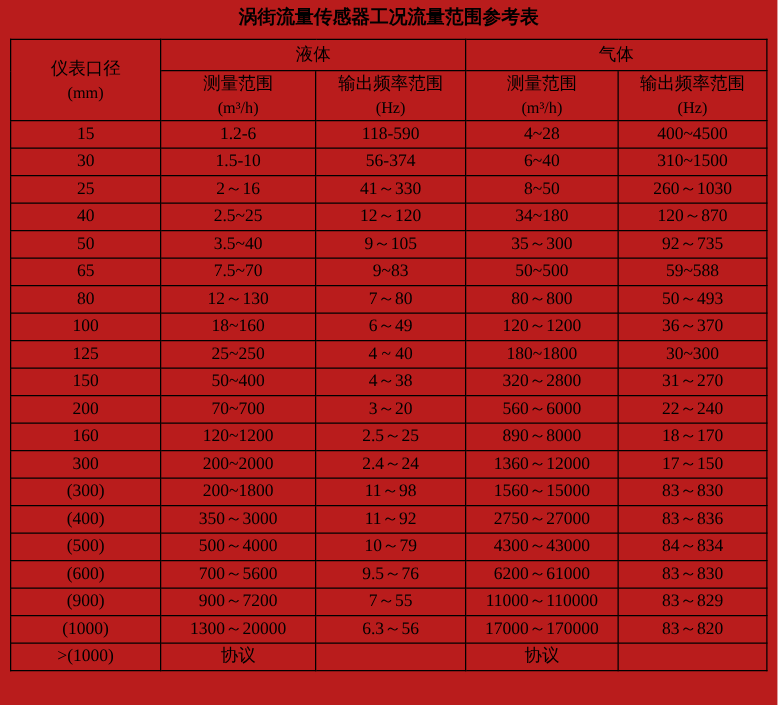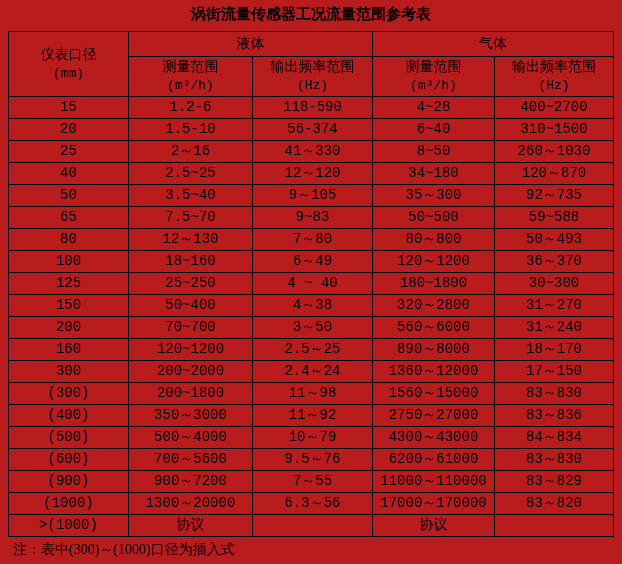--- a/index.html
+++ b/index.html
@@ -22,21 +22,20 @@
     font-size: 15px;
     font-weight: bold;
     line-height: 17px;
     font-family: "Liberation Serif", "DejaVu Serif", serif;
   }
   table.flow-table {
     border-collapse: collapse;
     table-layout: fixed;
     width: 605px;
     margin: 8px 0 0 8px;
-    font-family: Liberation Mono, monospace;
   }
   table.flow-table th,
   table.flow-table td {
     border: 1px solid #000000;
     text-align: center;
     vertical-align: middle;
     padding: 0;
     font-weight: normal;
     font-size: 14px;
     overflow: hidden;
@@ -95,24 +94,24 @@
           <div class="unit-line">(Hz)</div>
         </th>
       </tr>
     </thead>
     <tbody>
       <tr class="data-row">
         <td>15</td>
         <td>1.2-6</td>
         <td>118-590</td>
         <td>4~28</td>
-        <td>400~2700</td>
-      </tr>
-      <tr class="data-row">
-        <td>20</td>
+        <td>400~4500</td>
+      </tr>
+      <tr class="data-row">
+        <td>30</td>
         <td>1.5-10</td>
         <td>56-374</td>
         <td>6~40</td>
         <td>310~1500</td>
       </tr>
       <tr class="data-row">
         <td>25</td>
         <td>2～16</td>
         <td>41～330</td>
         <td>8~50</td>
@@ -163,23 +162,23 @@
       <tr class="data-row">
         <td>150</td>
         <td>50~400</td>
         <td>4～38</td>
         <td>320～2800</td>
         <td>31～270</td>
       </tr>
       <tr class="data-row">
         <td>200</td>
         <td>70~700</td>
-        <td>3～50</td>
+        <td>3～20</td>
         <td>560～6000</td>
-        <td>31～240</td>
+        <td>22～240</td>
       </tr>
       <tr class="data-row">
         <td>160</td>
         <td>120~1200</td>
         <td>2.5～25</td>
         <td>890～8000</td>
         <td>18～170</td>
       </tr>
       <tr class="data-row">
         <td>300</td>
@@ -233,15 +232,14 @@
       <tr class="data-row">
         <td>&gt;(1000)</td>
         <td>协议</td>
         <td></td>
         <td>协议</td>
         <td></td>
       </tr>
     </tbody>
   </table>
 
-  <div class="note">注：表中(300)～(1000)口径为插入式</div>
 
 </div>
 
 </body></html>

